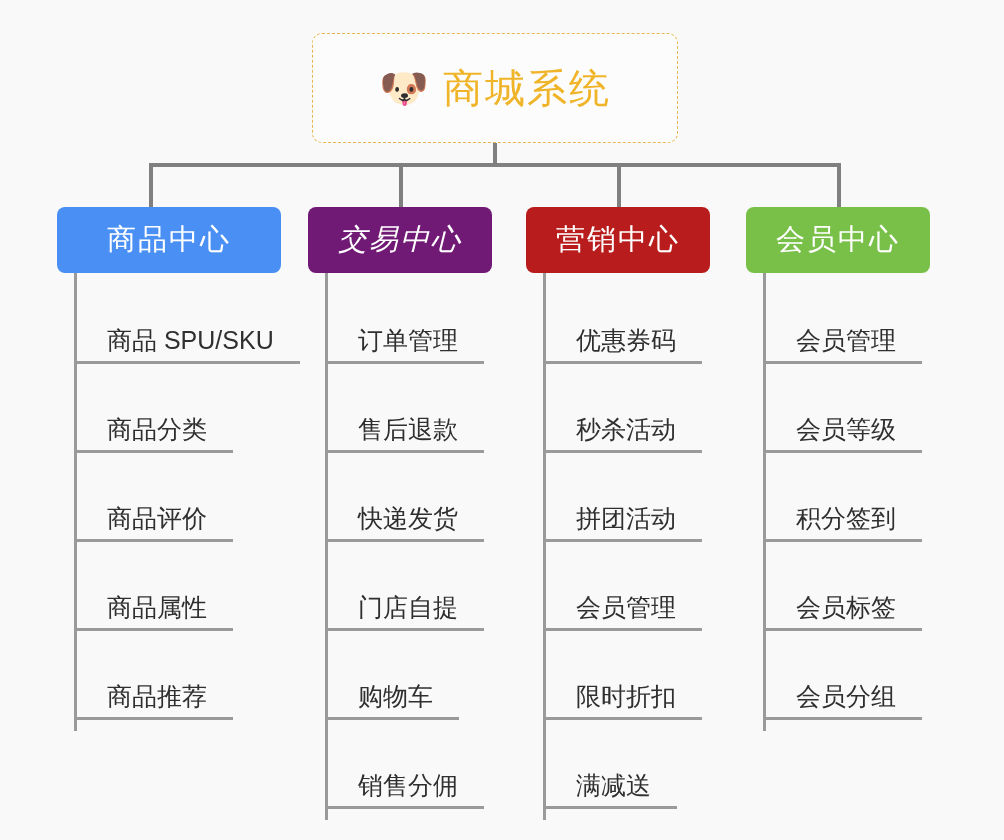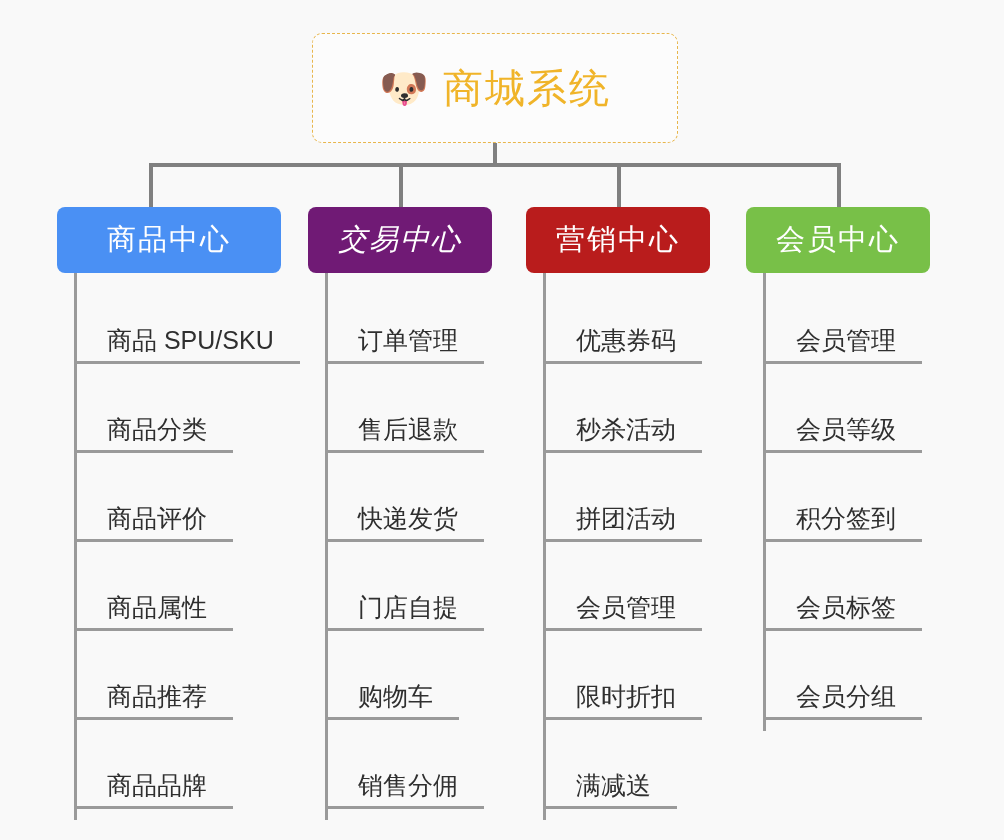--- a/index.html
+++ b/index.html
@@ -147,23 +147,20 @@
         </div>
       <div class="leaf-item">
           <span class="leaf-label">商品评价</span>
         </div>
       <div class="leaf-item">
           <span class="leaf-label">商品属性</span>
         </div>
       <div class="leaf-item">
           <span class="leaf-label">商品推荐</span>
         </div>
-      <div class="leaf-item">
-          <span class="leaf-label">商品品牌</span>
-        </div>
     </div>
   </div>
 
   <div class="column" style="left:308px;">
     <div class="cat-box" style="width: 184px; background: #701a75; font-style: italic;">
       <span>交易中心</span>
     </div>
     <div class="leaf-list">
       <div class="leaf-item">
           <span class="leaf-label">订单管理</span>

